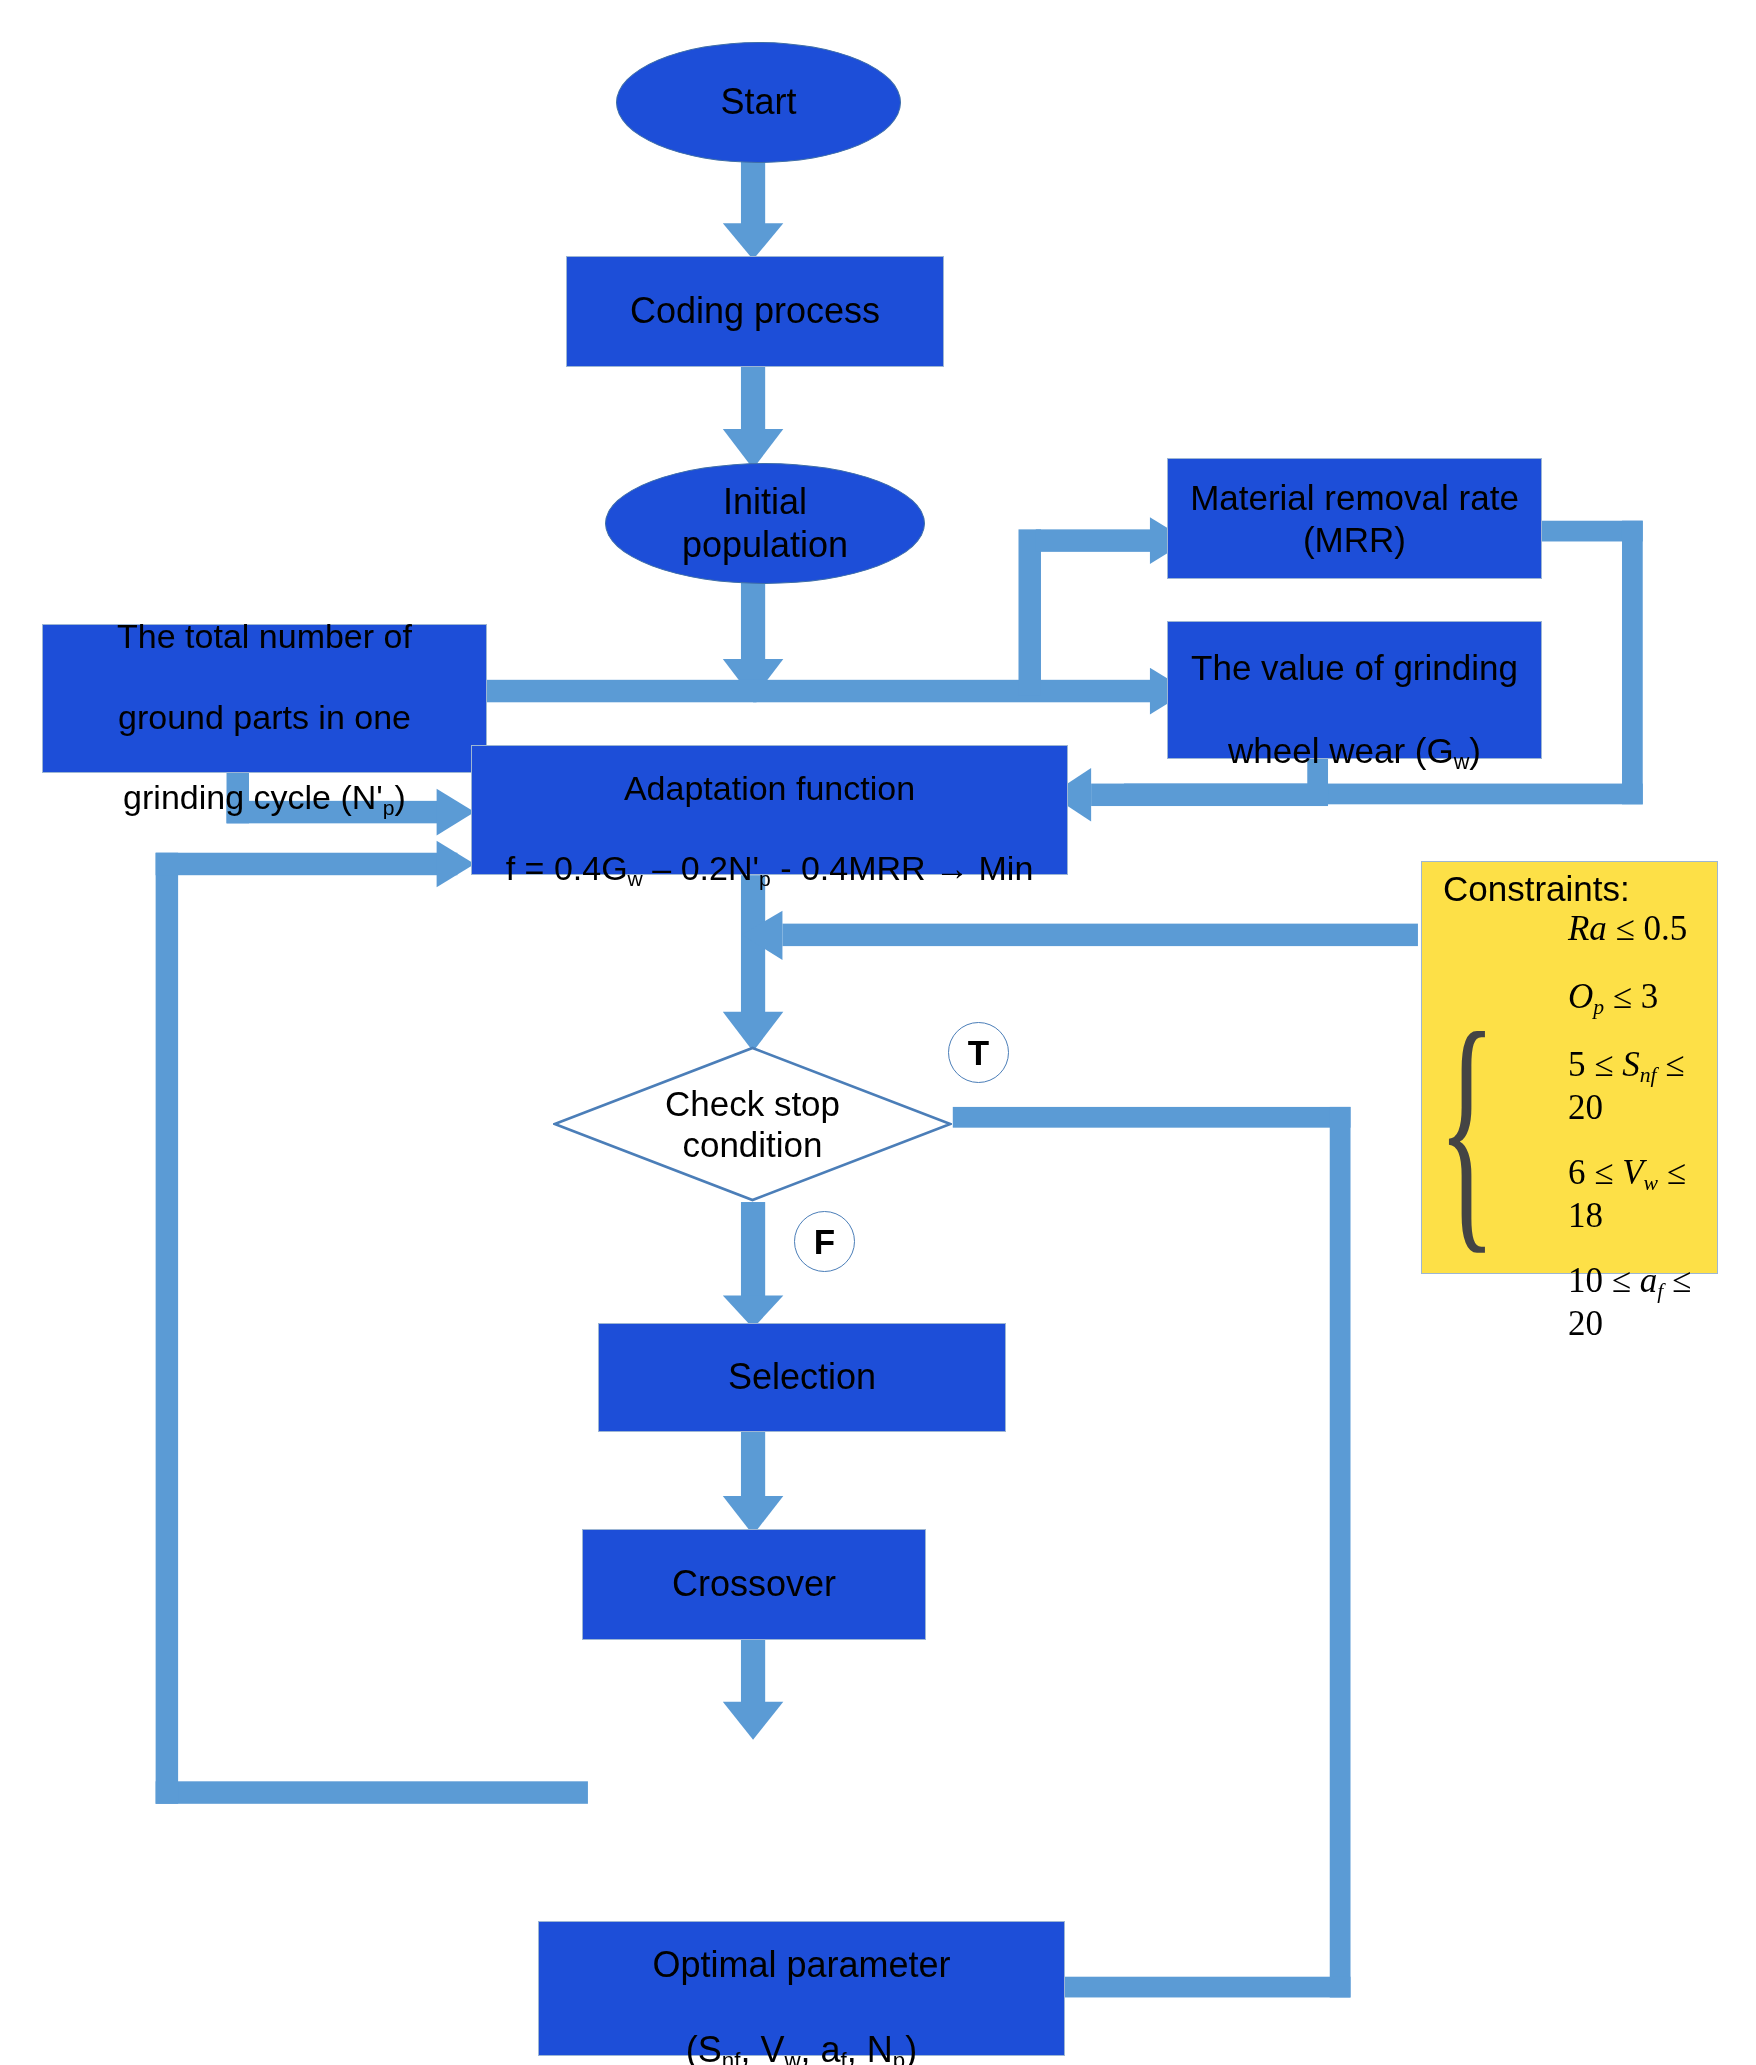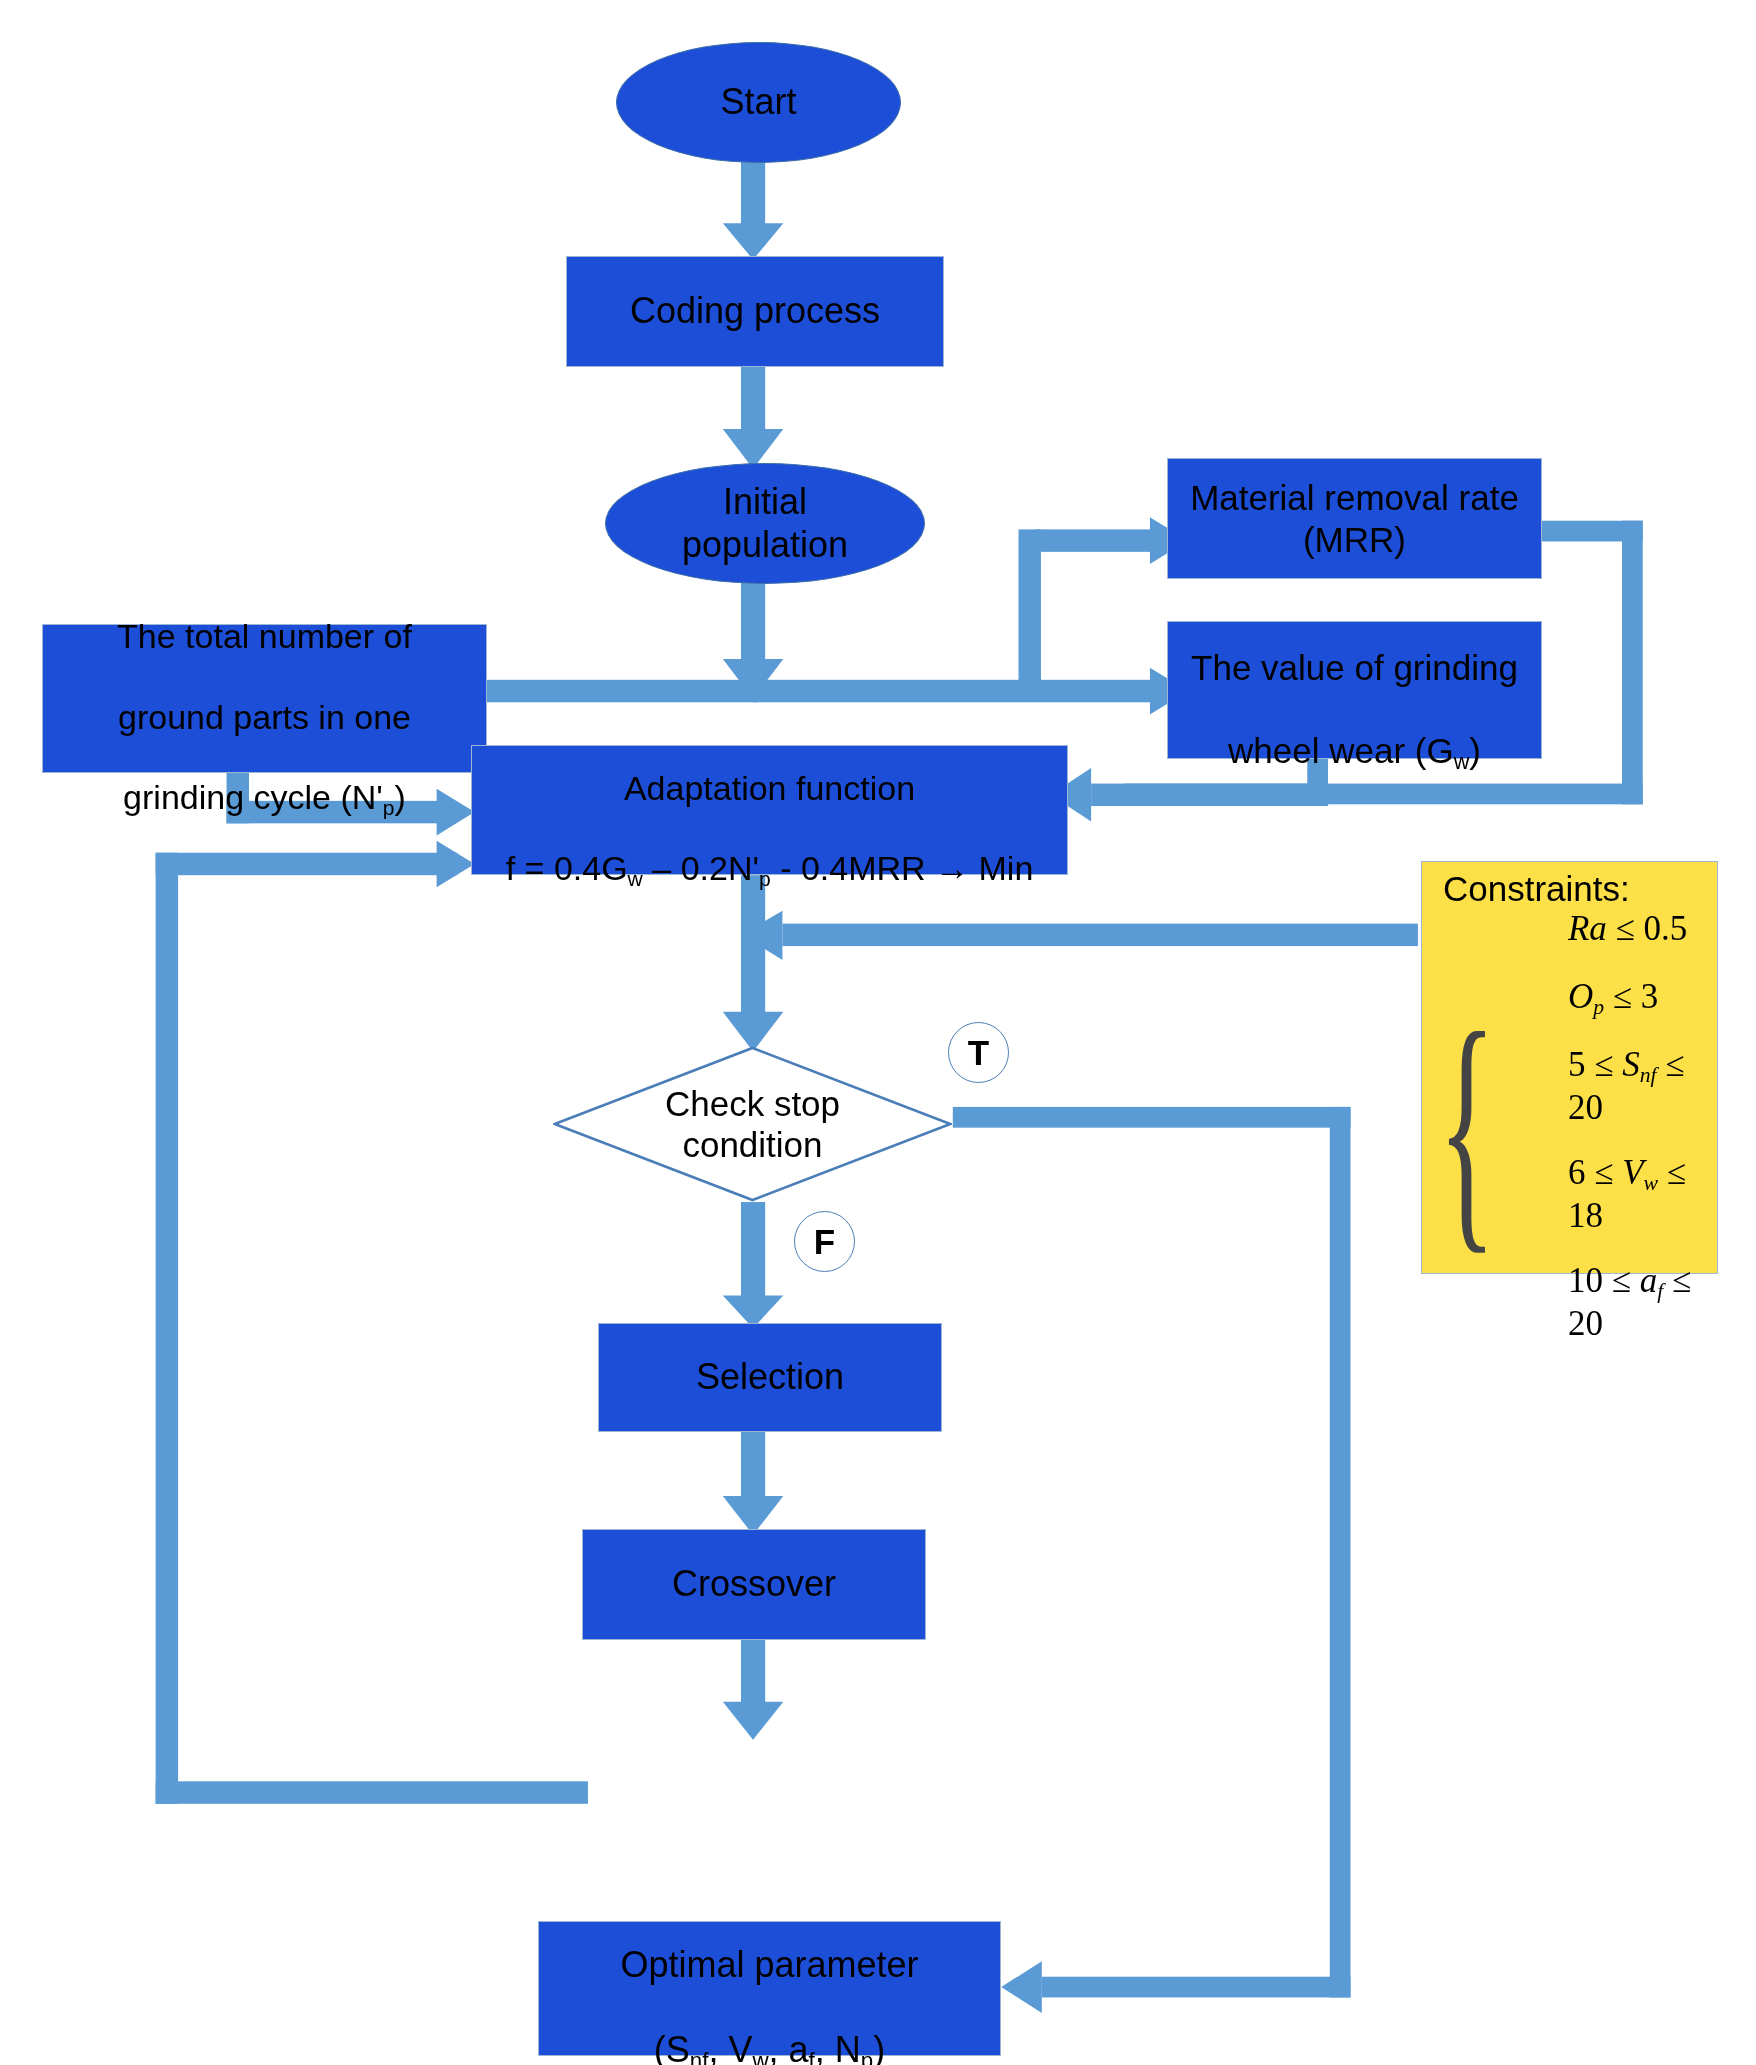--- a/index.html
+++ b/index.html
@@ -174,30 +174,30 @@
   </div>
 
   <div class="tf" style="left:948px;top:1022px;width:59px;height:59px;font-size:35px;">
     <span>T</span>
   </div>
 
   <div class="tf" style="left:794px;top:1211px;width:59px;height:59px;font-size:35px;">
     <span>F</span>
   </div>
 
-  <div class="node rect" style="left:598px;top:1323px;width:344px;height:109px;font-size:36px;">
+  <div class="node rect" style="left:598px;top:1323px;width:408px;height:109px;font-size:36px;">
     <span class="label">Selection</span>
   </div>
 
   <div class="node rect" style="left:582px;top:1529px;width:344px;height:111px;font-size:36px;">
     <span class="label">Crossover</span>
   </div>
 
 
-  <div class="node rect" style="left:538px;top:1921px;width:463px;height:135px;font-size:36px;">
+  <div class="node rect" style="left:538px;top:1921px;width:527px;height:135px;font-size:36px;">
     <span class="label" style="display:block;">
       <span>Optimal parameter</span><br>
       <span><span>(S</span><sub>nf</sub><span>,</span><span> V</span><sub>w</sub><span>,</span><span> a</span><sub>f</sub><span>,</span><span> N</span><sub>p</sub><span>)</span></span>
     </span>
   </div>
 
   <div class="constraints" style="left:1421px;top:861px;width:297px;height:413px;">
     <div class="cons-title">Constraints:</div>
     <div class="cons-body">
       <div class="brace">{</div>

